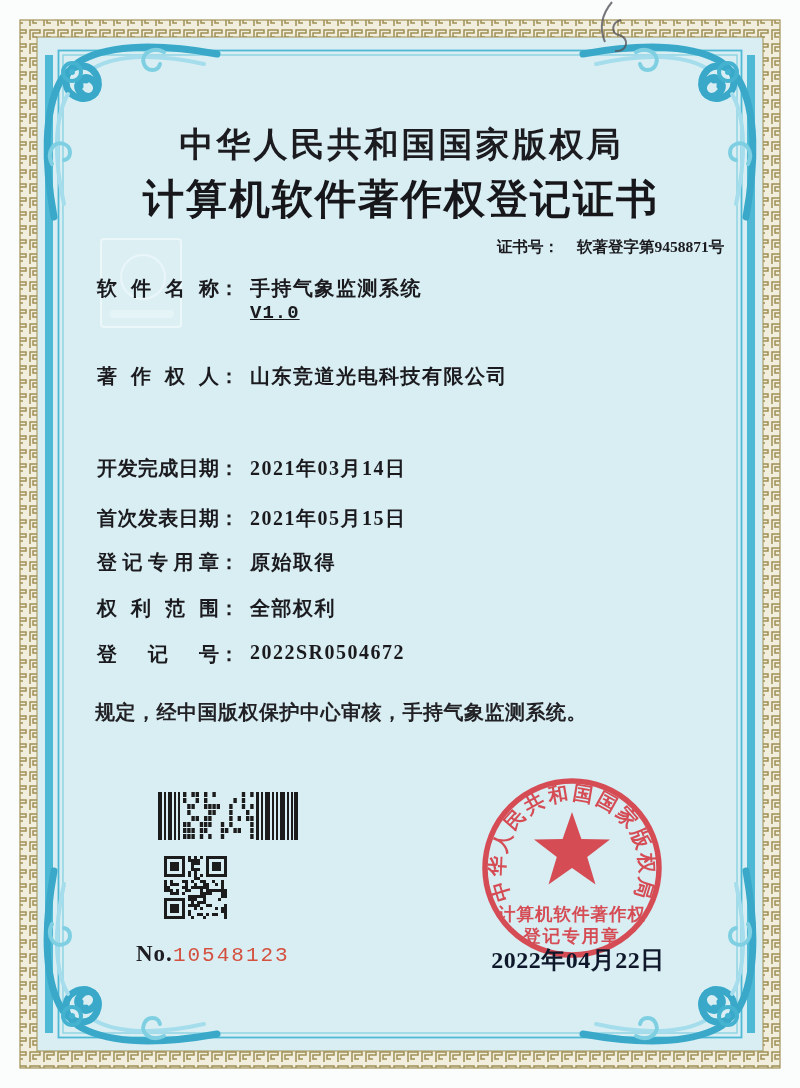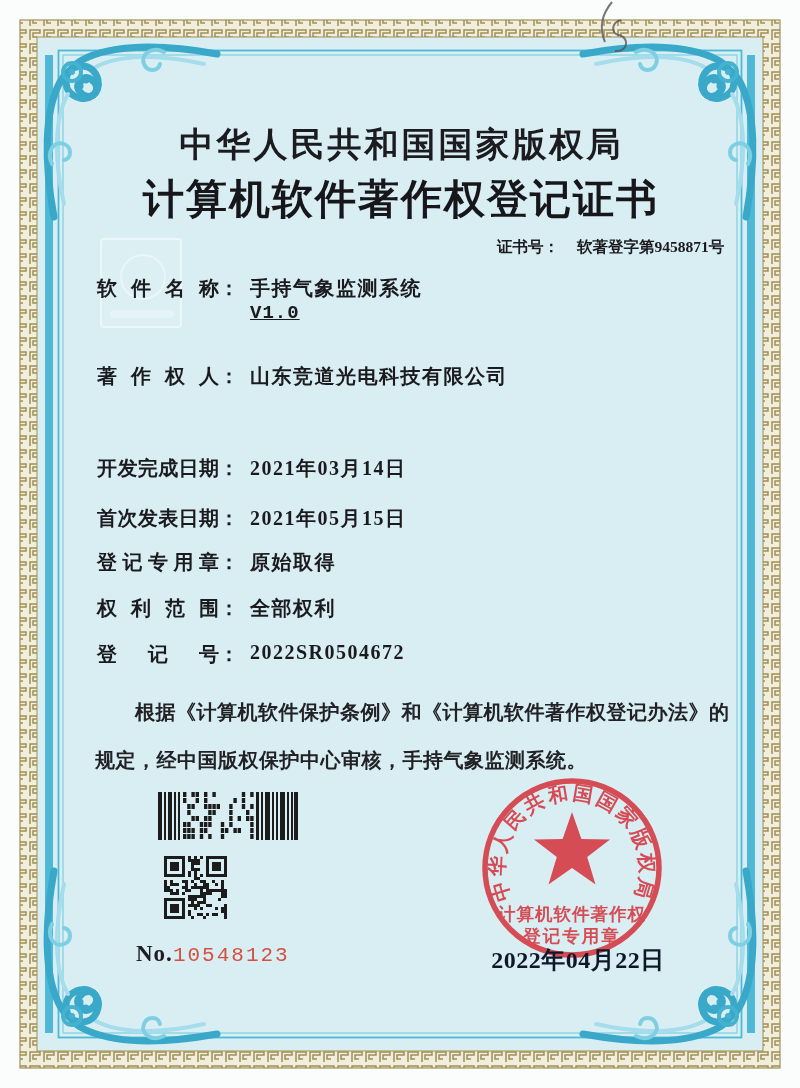--- a/index.html
+++ b/index.html
@@ -139,21 +139,20 @@
     <span class="lab">权利范围</span><span class="colon">：</span>
     <span class="val">全部权利</span>
   </div>
 
   <div class="row" style="top:641px">
     <span class="lab">登记号</span><span class="colon">：</span>
     <span class="val">2022SR0504672</span>
   </div>
 
   <div class="bodytext">
-    <div class="l1">根据《计算机软件保护条例》和《计算机软件著作权登记办法》的</div>
     <div class="l2">规定，经中国版权保护中心审核，手持气象监测系统。</div>
   </div>
 
   <svg id="barcode-svg" class="abs" style="left:158px; top:792px" width="140" height="48">
       <rect x="0" y="0" width="4" height="48" fill="#1c1c1c"></rect>
       <rect x="6" y="0" width="2" height="48" fill="#1c1c1c"></rect>
       <rect x="10" y="0" width="4" height="48" fill="#1c1c1c"></rect>
       <rect x="16" y="0" width="2" height="48" fill="#1c1c1c"></rect>
       <rect x="20" y="0" width="2" height="48" fill="#1c1c1c"></rect>
       <rect x="25" y="0" width="3.4" height="5" fill="#1c1c1c"></rect>

